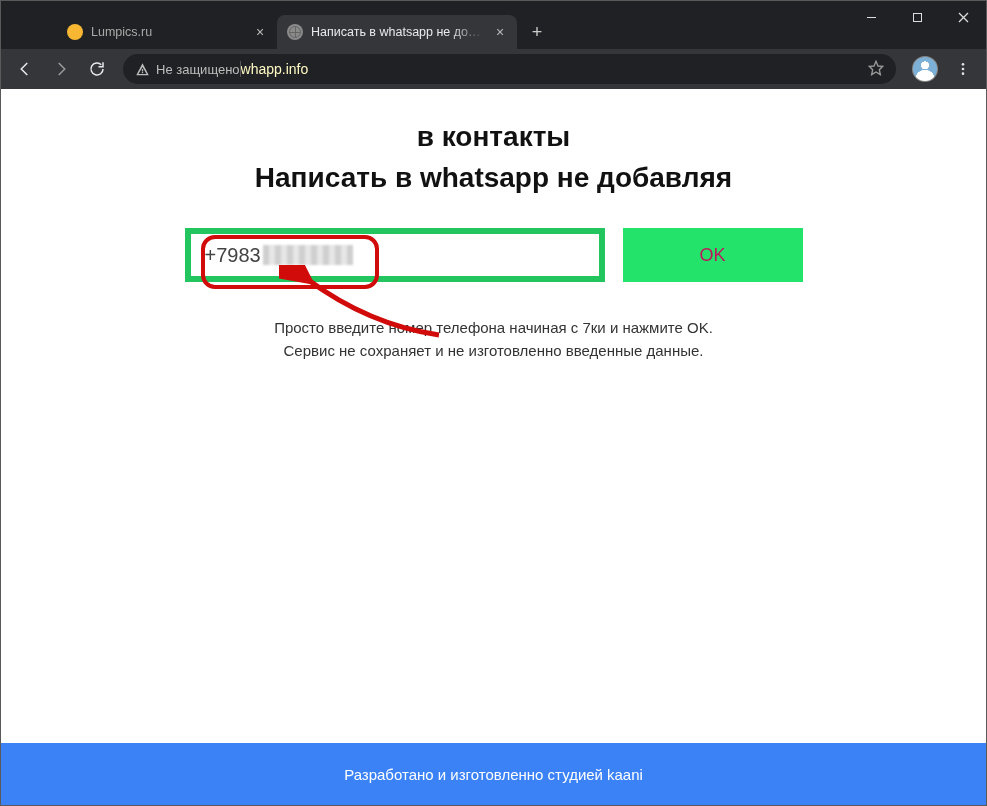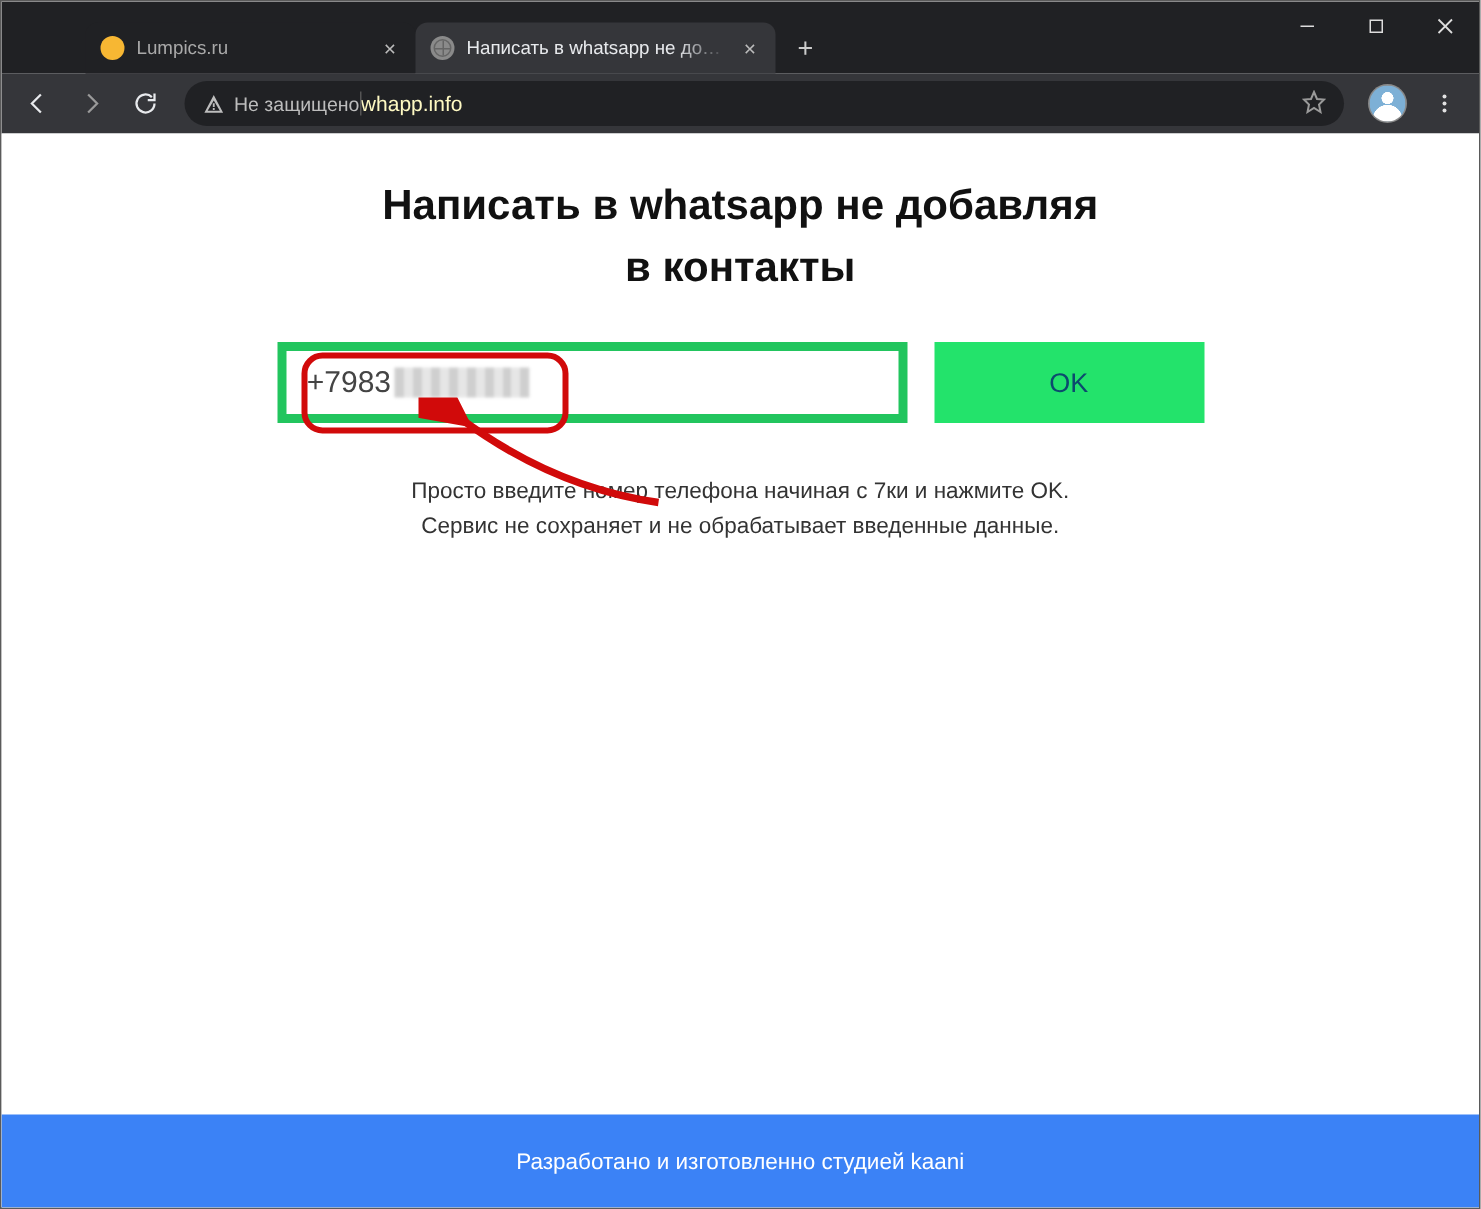--- a/index.html
+++ b/index.html
@@ -167,21 +167,21 @@
   .form-row {
     margin-top: 30px;
     display: flex;
     gap: 18px;
     align-items: stretch;
   }
   .ok-btn {
     width: 180px;
     height: 54px;
     background: #23e36b;
-    color: #0c4a6e;
+    color: #be185d;
     border: none;
     font-size: 18px;
     cursor: pointer;
   }
   .hint {
     margin-top: 34px;
     text-align: center;
     color: #333;
     font-size: 15px;
     line-height: 1.55;
@@ -318,35 +318,35 @@
         <circle cx="12" cy="5" r="2"></circle>
         <circle cx="12" cy="12" r="2"></circle>
         <circle cx="12" cy="19" r="2"></circle>
       </svg>
   </div>
 </div>
 
 <div class="viewport">
   <div class="page">
     <div class="heading">
+      <div>в контакты</div>
       <div>Написать в whatsapp не добавляя</div>
-      <div>в контакты</div>
     </div>
 
     <div class="form-row">
       <div class="phone-display">
         <span>+7983</span>
         <span class="blur-segment"></span>
       </div>
       <button class="ok-btn">OK</button>
     </div>
 
     <div class="hint">
       <div>Просто введите номер телефона начиная с 7ки и нажмите OK.</div>
-      <div>Сервис не сохраняет и не обрабатывает введенные данные.</div>
+      <div>Сервис не сохраняет и не изготовленно введенные данные.</div>
     </div>
   </div>
 
   <div class="footer">
     <span>Разработано и изготовленно студией</span>
     <strong>kaani</strong>
   </div>
 
   <div class="annot-highlight" style="left:200px; top:146px; width:178px; height:54px;"></div>
   <svg class="annot-arrow" style="left:278px; top:176px;" width="170" height="80" viewBox="0 0 170 80">

